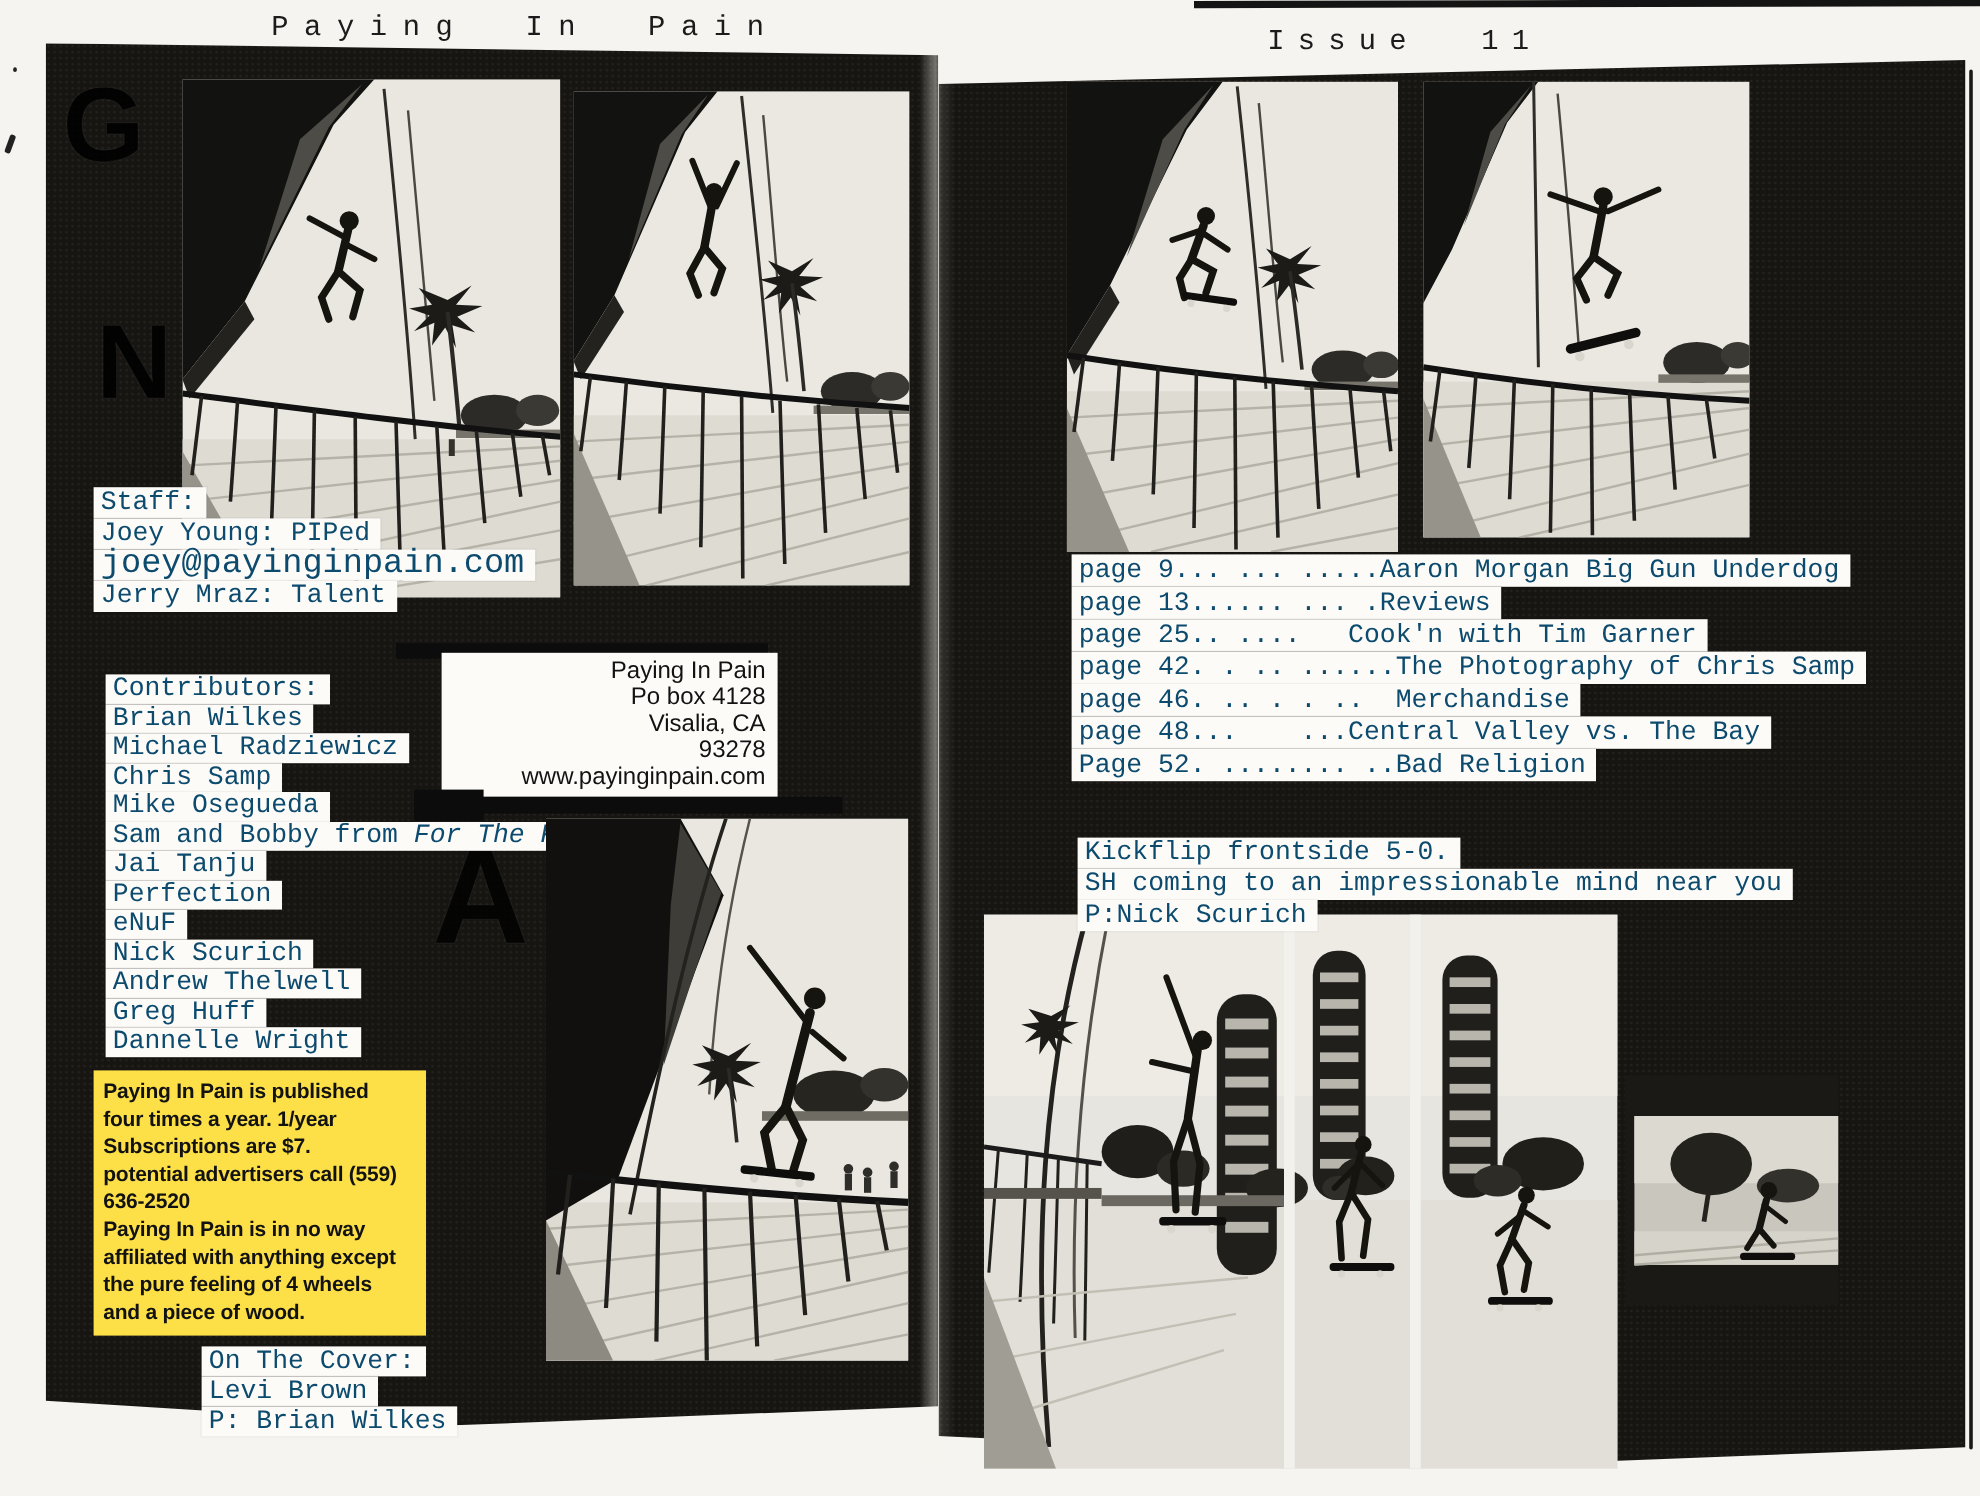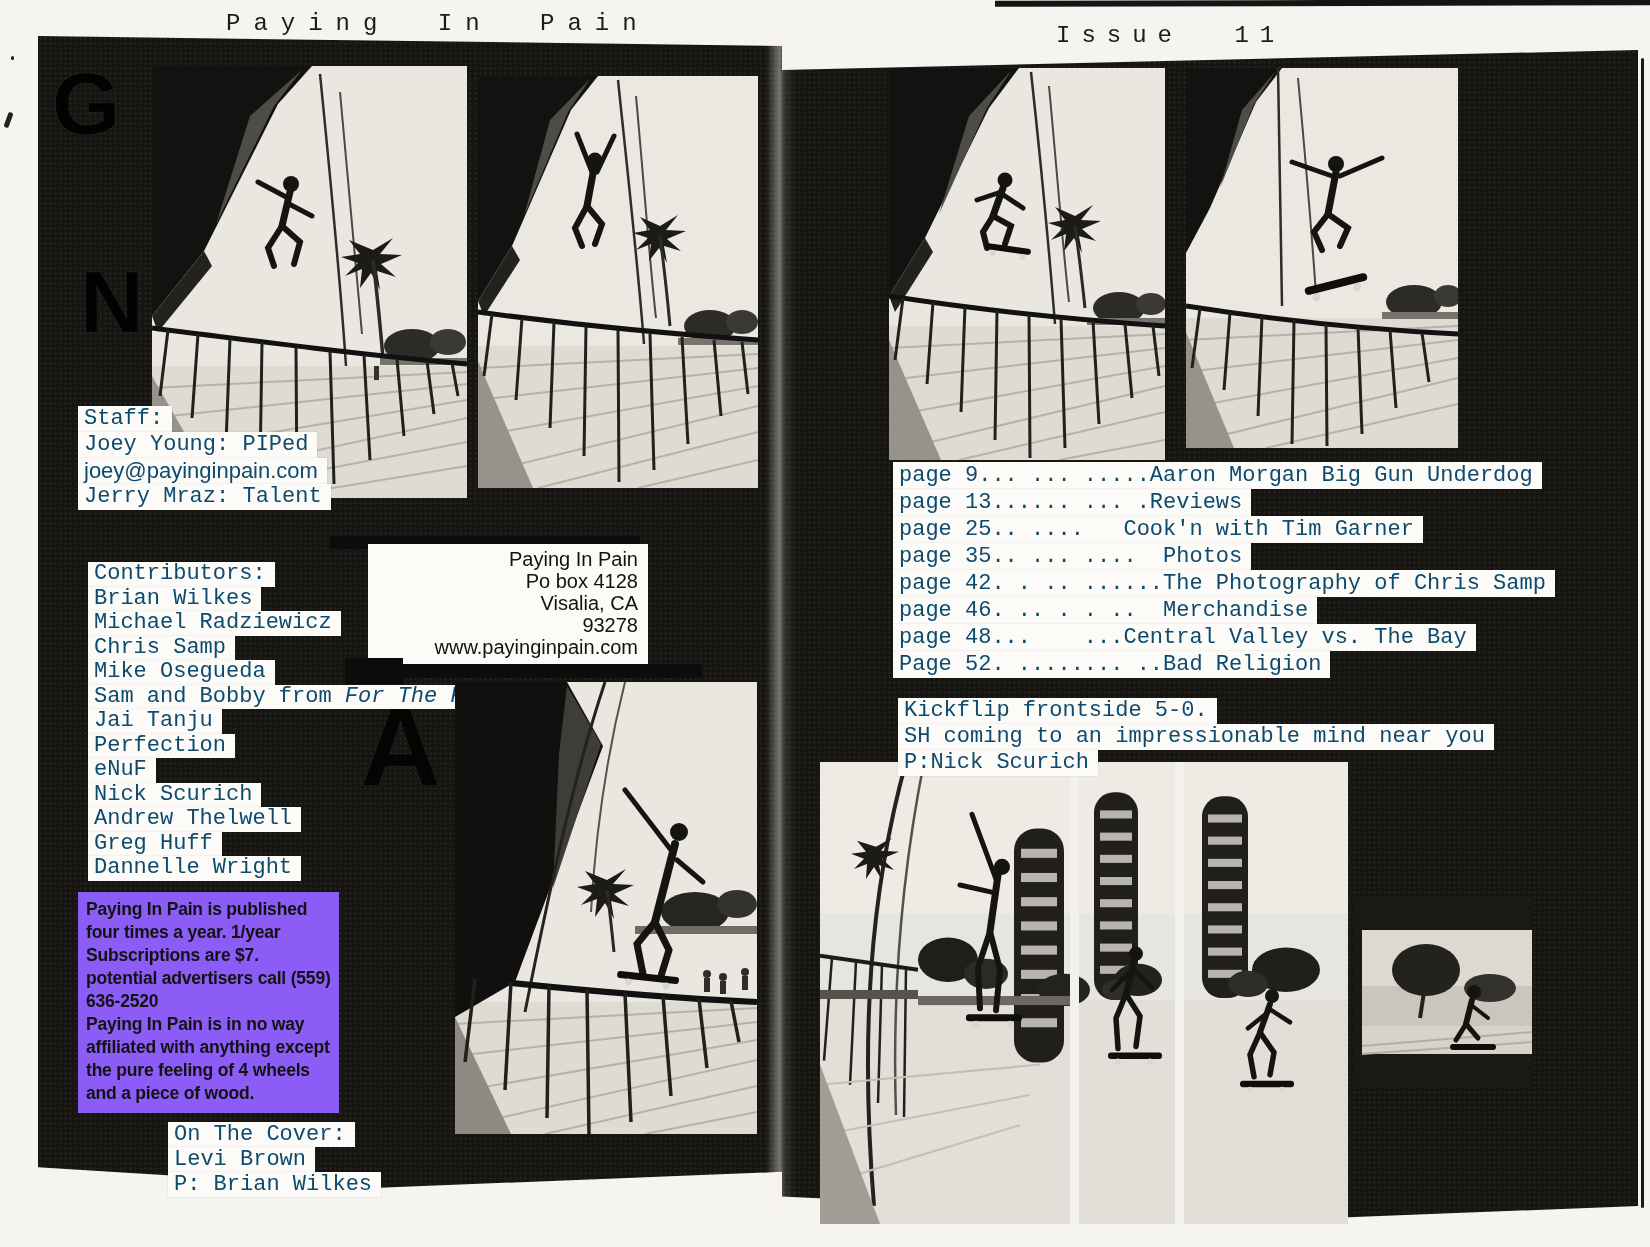--- a/index.html
+++ b/index.html
@@ -24,33 +24,33 @@
 
   .title{position:absolute;font-size:24px;color:#1b1b1b;white-space:pre;}
   .title-left{left:226px;top:10px;letter-spacing:13px;word-spacing:20px;}
   .title-right{left:1056px;top:22px;letter-spacing:11px;word-spacing:26px;text-align:center;}
 
   .strips{position:absolute;}
   .strips .line{display:table;background:#fcfbf8;color:#0c4a6e;white-space:pre;
         padding:1px 9px 1px 6px;font-size:22px;line-height:23px;box-shadow:0 0 0 1px rgba(0,0,0,.04);}
   .staff{left:78px;top:406px;}
   .staff .line{line-height:24px;}
-  .line.sans{font-family:Liberation Sans, sans-serif;font-size:22px;}
+  .line.sans{font-family:Liberation Mono, monospace;font-size:28px;}
   .contribs{left:88px;top:562px;}
   .contribs .line{line-height:22.5px;}
   .it{font-style:italic;}
 
   .addr{position:absolute;left:368px;top:544px;width:262px;background:#fcfbf8;
         font-family:"Liberation Sans",sans-serif;font-size:20px;line-height:22px;
         text-align:right;padding:4px 10px 6px 8px;}
   .bar{position:absolute;background:#0c0c0c;}
 
-  .pubinfo{position:absolute;left:78px;top:892px;background:#8b5cf6;
+  .pubinfo{position:absolute;left:78px;top:892px;background:#fde047;
         font-family:"Liberation Sans",sans-serif;font-weight:bold;font-size:17.5px;
-        line-height:23px;padding:6px 8px 8px 8px;letter-spacing:-.2px;}
+        line-height:23px;padding:6px 24px 8px 8px;letter-spacing:-.2px;}
 
   .cover{left:168px;top:1122px;}
   .cover .line{line-height:23px;}
 
   .toc{left:893px;top:462px;}
   .toc .line{line-height:25px;text-align:right;}
   .caption{left:898px;top:698px;z-index:5;}
   .caption .line{line-height:24px;}
 
   .photo{position:absolute;display:block;}
@@ -373,21 +373,20 @@
         <path d="M244 317 L252 386"></path>
           <path d="M276 319 L284 360"></path>
       </g>
     </svg>
   </div>
 
   <div class="strips toc">
     <div class="line">page 9... ... .....Aaron Morgan Big Gun Underdog</div>
     <div class="line">page 13...... ... .Reviews</div>
     <div class="line">page 25.. ....   Cook'n with Tim Garner</div>
-    <div class="line">page 35.. ... ....  Photos</div>
     <div class="line">page 42. . .. ......The Photography of Chris Samp</div>
     <div class="line">page 46. .. . . ..  Merchandise</div>
     <div class="line">page 48...    ...Central Valley vs. The Bay</div>
     <div class="line">Page 52. ........ ..Bad Religion</div>
   </div>
 
   <div class="strips caption">
     <div class="line">Kickflip frontside 5-0.</div>
     <div class="line">SH coming to an impressionable mind near you</div>
     <div class="line">P:Nick Scurich</div>

